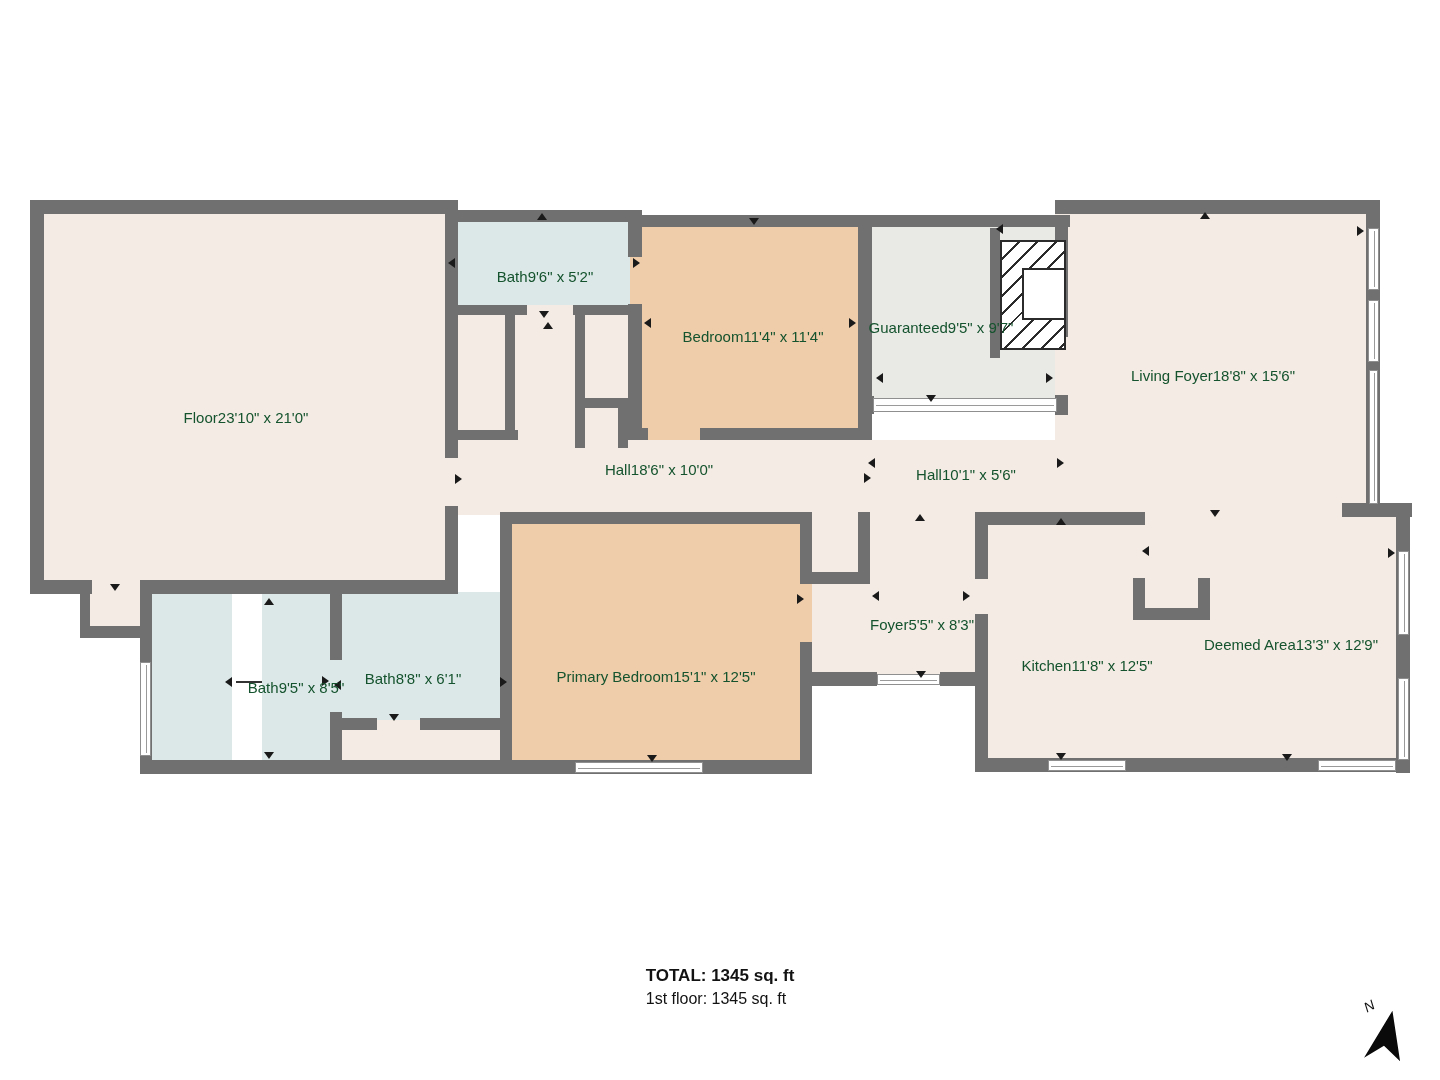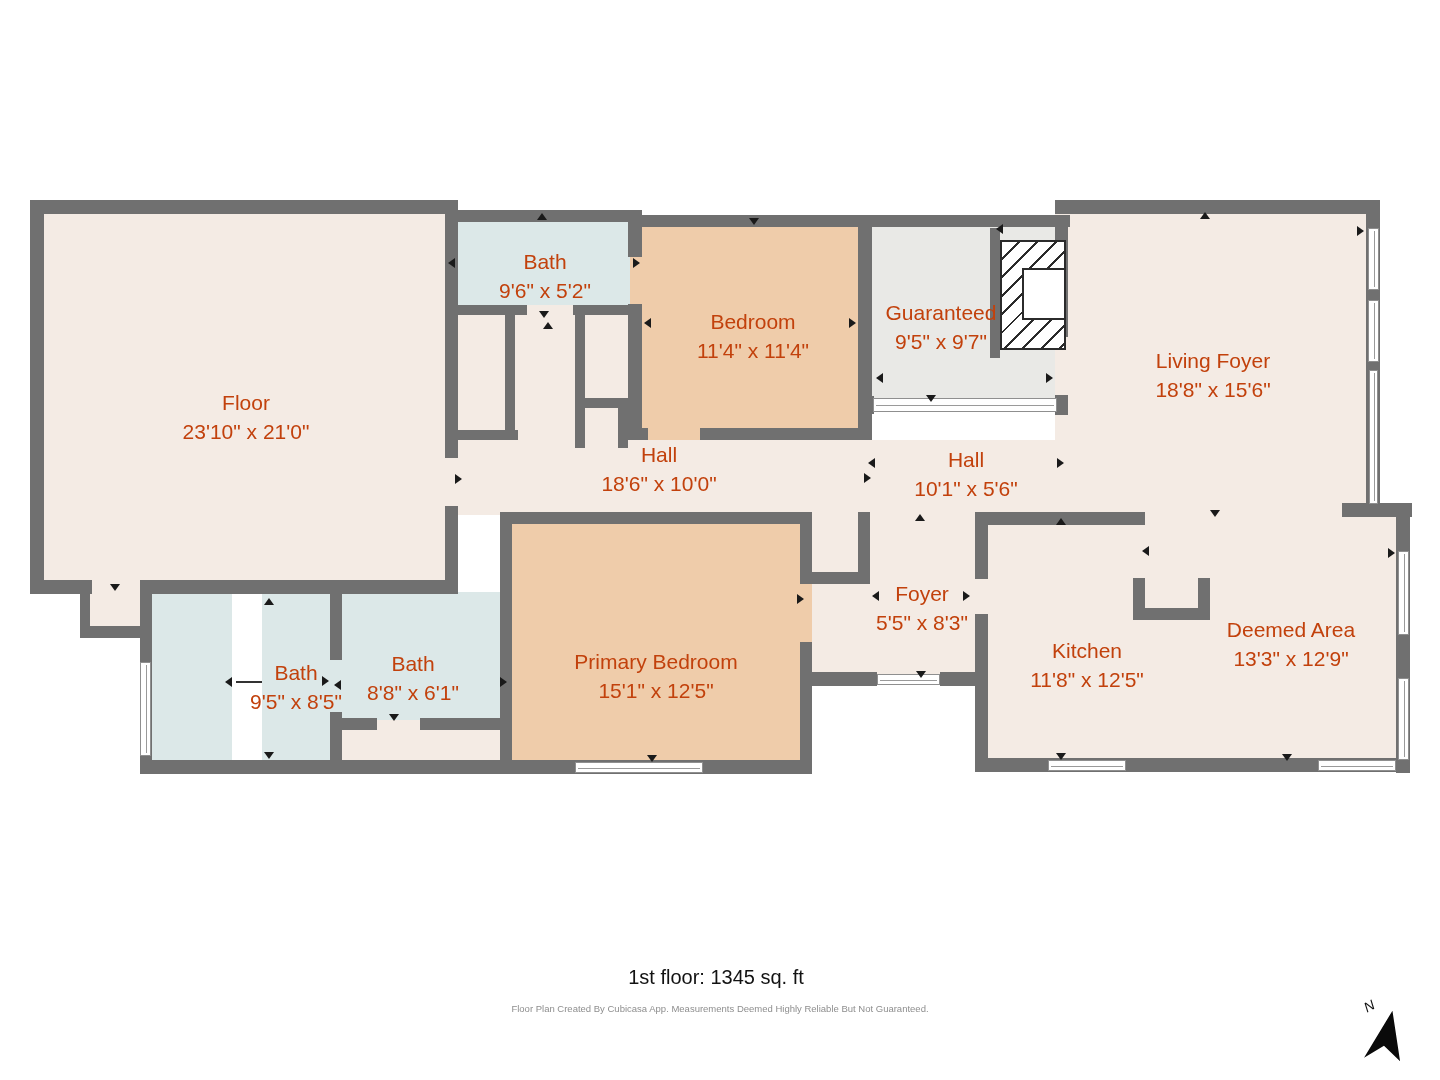--- a/index.html
+++ b/index.html
@@ -8,30 +8,30 @@
   .floor{position:absolute;}
   .w{position:absolute;background:#707070;}
   .win{position:absolute;background:#ffffff;border:1px solid #8f8f8f;box-sizing:border-box;}
   .win-h::after{content:"";position:absolute;left:2px;right:2px;top:50%;height:1px;background:#9a9a9a;}
   .win-v::after{content:"";position:absolute;top:2px;bottom:2px;left:50%;width:1px;background:#9a9a9a;}
   .arr{position:absolute;width:0;height:0;}
   .a-up{border-left:5px solid transparent;border-right:5px solid transparent;border-bottom:7px solid #1a1a1a;}
   .a-down{border-left:5px solid transparent;border-right:5px solid transparent;border-top:7px solid #1a1a1a;}
   .a-left{border-top:5px solid transparent;border-bottom:5px solid transparent;border-right:7px solid #1a1a1a;}
   .a-right{border-top:5px solid transparent;border-bottom:5px solid transparent;border-left:7px solid #1a1a1a;}
-  .rlabel{position:absolute;transform:translate(-50%,-50%);display:flex;flex-direction:column;
-          text-align:center;color:#c2410c;font-size:21px;line-height:1.4;white-space:nowrap;}
+  .rlabel{position:absolute;transform:translate(-50%,-50%);display:flex;flex-direction:row;
+          text-align:center;color:#14532d;font-size:15px;line-height:1.4;white-space:nowrap;}
   .hatch{position:absolute;background:repeating-linear-gradient(135deg,#ffffff 0 11px,#2b2b2b 11px 13px);
          border:2px solid #2b2b2b;box-sizing:border-box;}
   .firebox{position:absolute;background:#ffffff;border:2px solid #2b2b2b;box-sizing:border-box;}
   .strip{position:absolute;background:#ffffff;}
   .stripline{position:absolute;background:#333;}
   .footer{position:absolute;left:0;right:0;top:966px;text-align:center;color:#121212;}
   .f-total{font-size:17px;font-weight:700;margin:0 0 4px 0;}
-  .f-line{font-size:20px;margin:0 8px 4px 0;}
+  .f-line{font-size:16px;margin:0 8px 4px 0;}
   .f-disc{font-size:9.5px;color:#8e8e8e;margin-top:14px;}
   .compass{position:absolute;left:1352px;top:998px;width:70px;height:80px;}
   .compass .n{position:absolute;left:12px;top:0;font-style:italic;font-size:14px;color:#111;
               transform:rotate(-28deg);}
 </style>
 </head>
 <body>
 
 <div id="canvas">
 
@@ -185,21 +185,21 @@
     <span>18'8" x 15'6"</span>
   </div>
   <div class="rlabel" style="left:659px;top:469px">
     <span>Hall</span>
     <span>18'6" x 10'0"</span>
   </div>
   <div class="rlabel" style="left:966px;top:474px">
     <span>Hall</span>
     <span>10'1" x 5'6"</span>
   </div>
-  <div class="rlabel" style="left:922px;top:608px">
+  <div class="rlabel" style="left:922px;top:624px">
     <span>Foyer</span>
     <span>5'5" x 8'3"</span>
   </div>
   <div class="rlabel" style="left:656px;top:676px">
     <span>Primary Bedroom</span>
     <span>15'1" x 12'5"</span>
   </div>
   <div class="rlabel" style="left:296px;top:687px">
     <span>Bath</span>
     <span>9'5" x 8'5"</span>
@@ -211,22 +211,22 @@
   <div class="rlabel" style="left:1087px;top:665px">
     <span>Kitchen</span>
     <span>11'8" x 12'5"</span>
   </div>
   <div class="rlabel" style="left:1291px;top:644px">
     <span>Deemed Area</span>
     <span>13'3" x 12'9"</span>
   </div>
 
   <div class="footer">
+    <div class="f-total">TOTAL: 1345 sq. ft</div>
     <div class="f-line">1st floor: 1345 sq. ft</div>
-    <div class="f-disc">Floor Plan Created By Cubicasa App. Measurements Deemed Highly Reliable But Not Guaranteed.</div>
   </div>
 
   <div class="compass">
     <span class="n">N</span>
     <svg width="52" height="62" viewBox="0 0 52 62" style="position:absolute;left:8px;top:12px;transform:rotate(12deg);">
       <polygon points="26,0 44,48 25,36 8,52" fill="#0a0a0a"></polygon>
     </svg>
   </div>
 
 </div>

